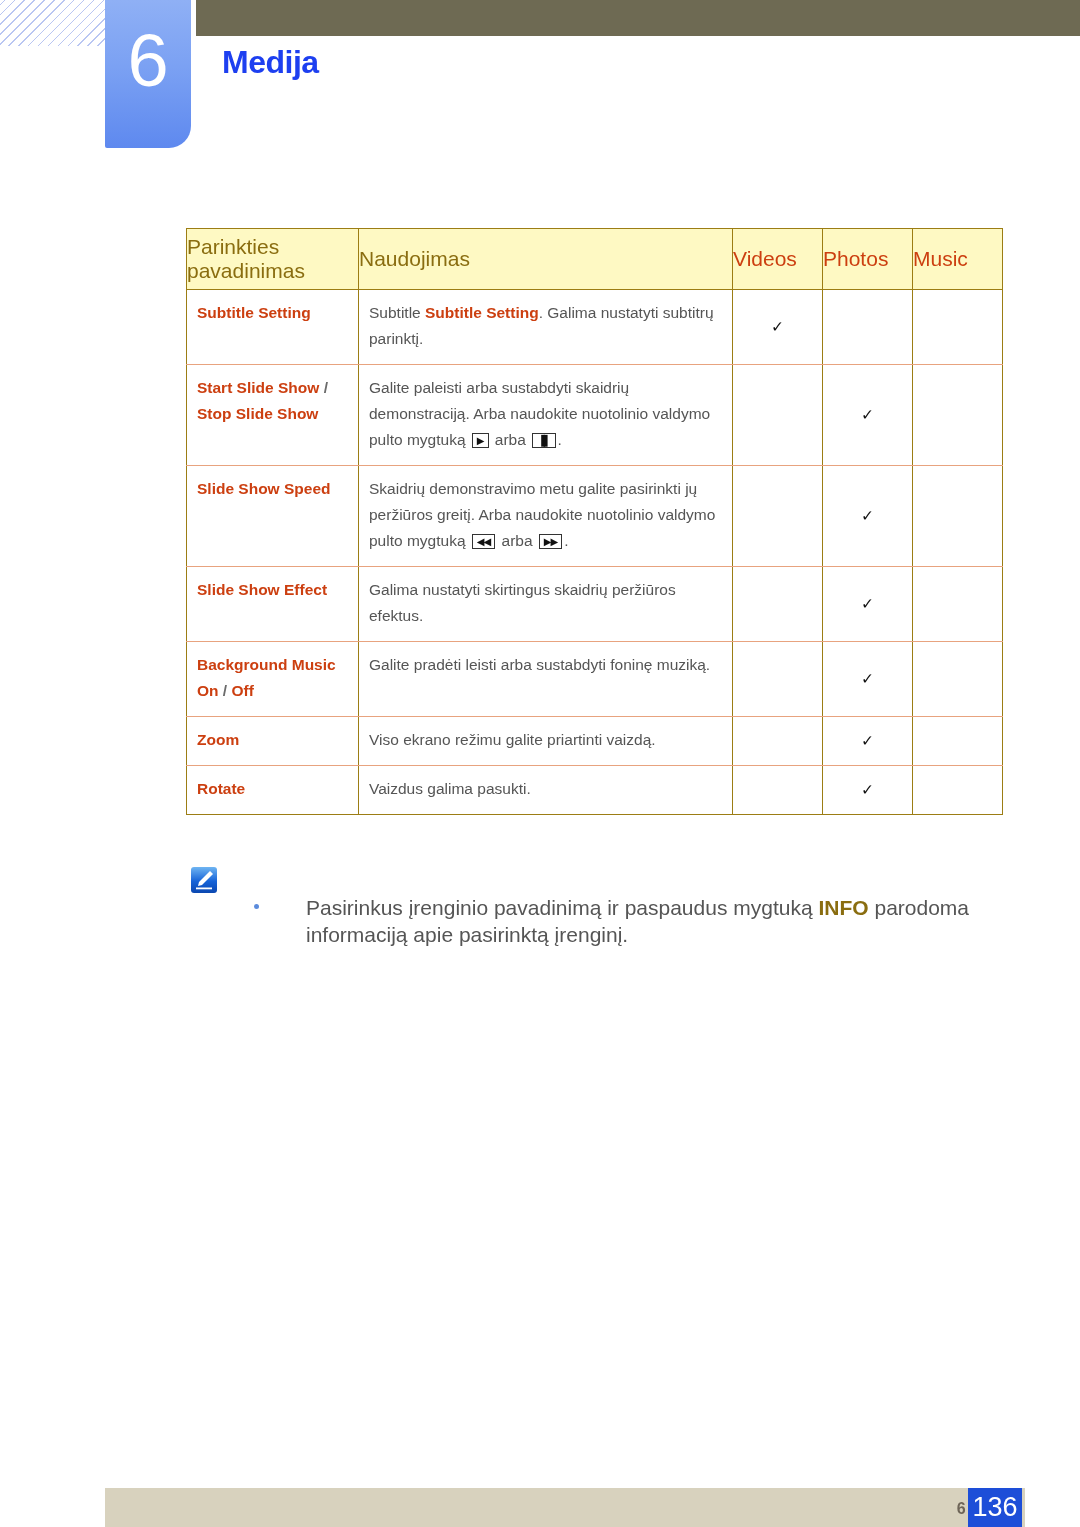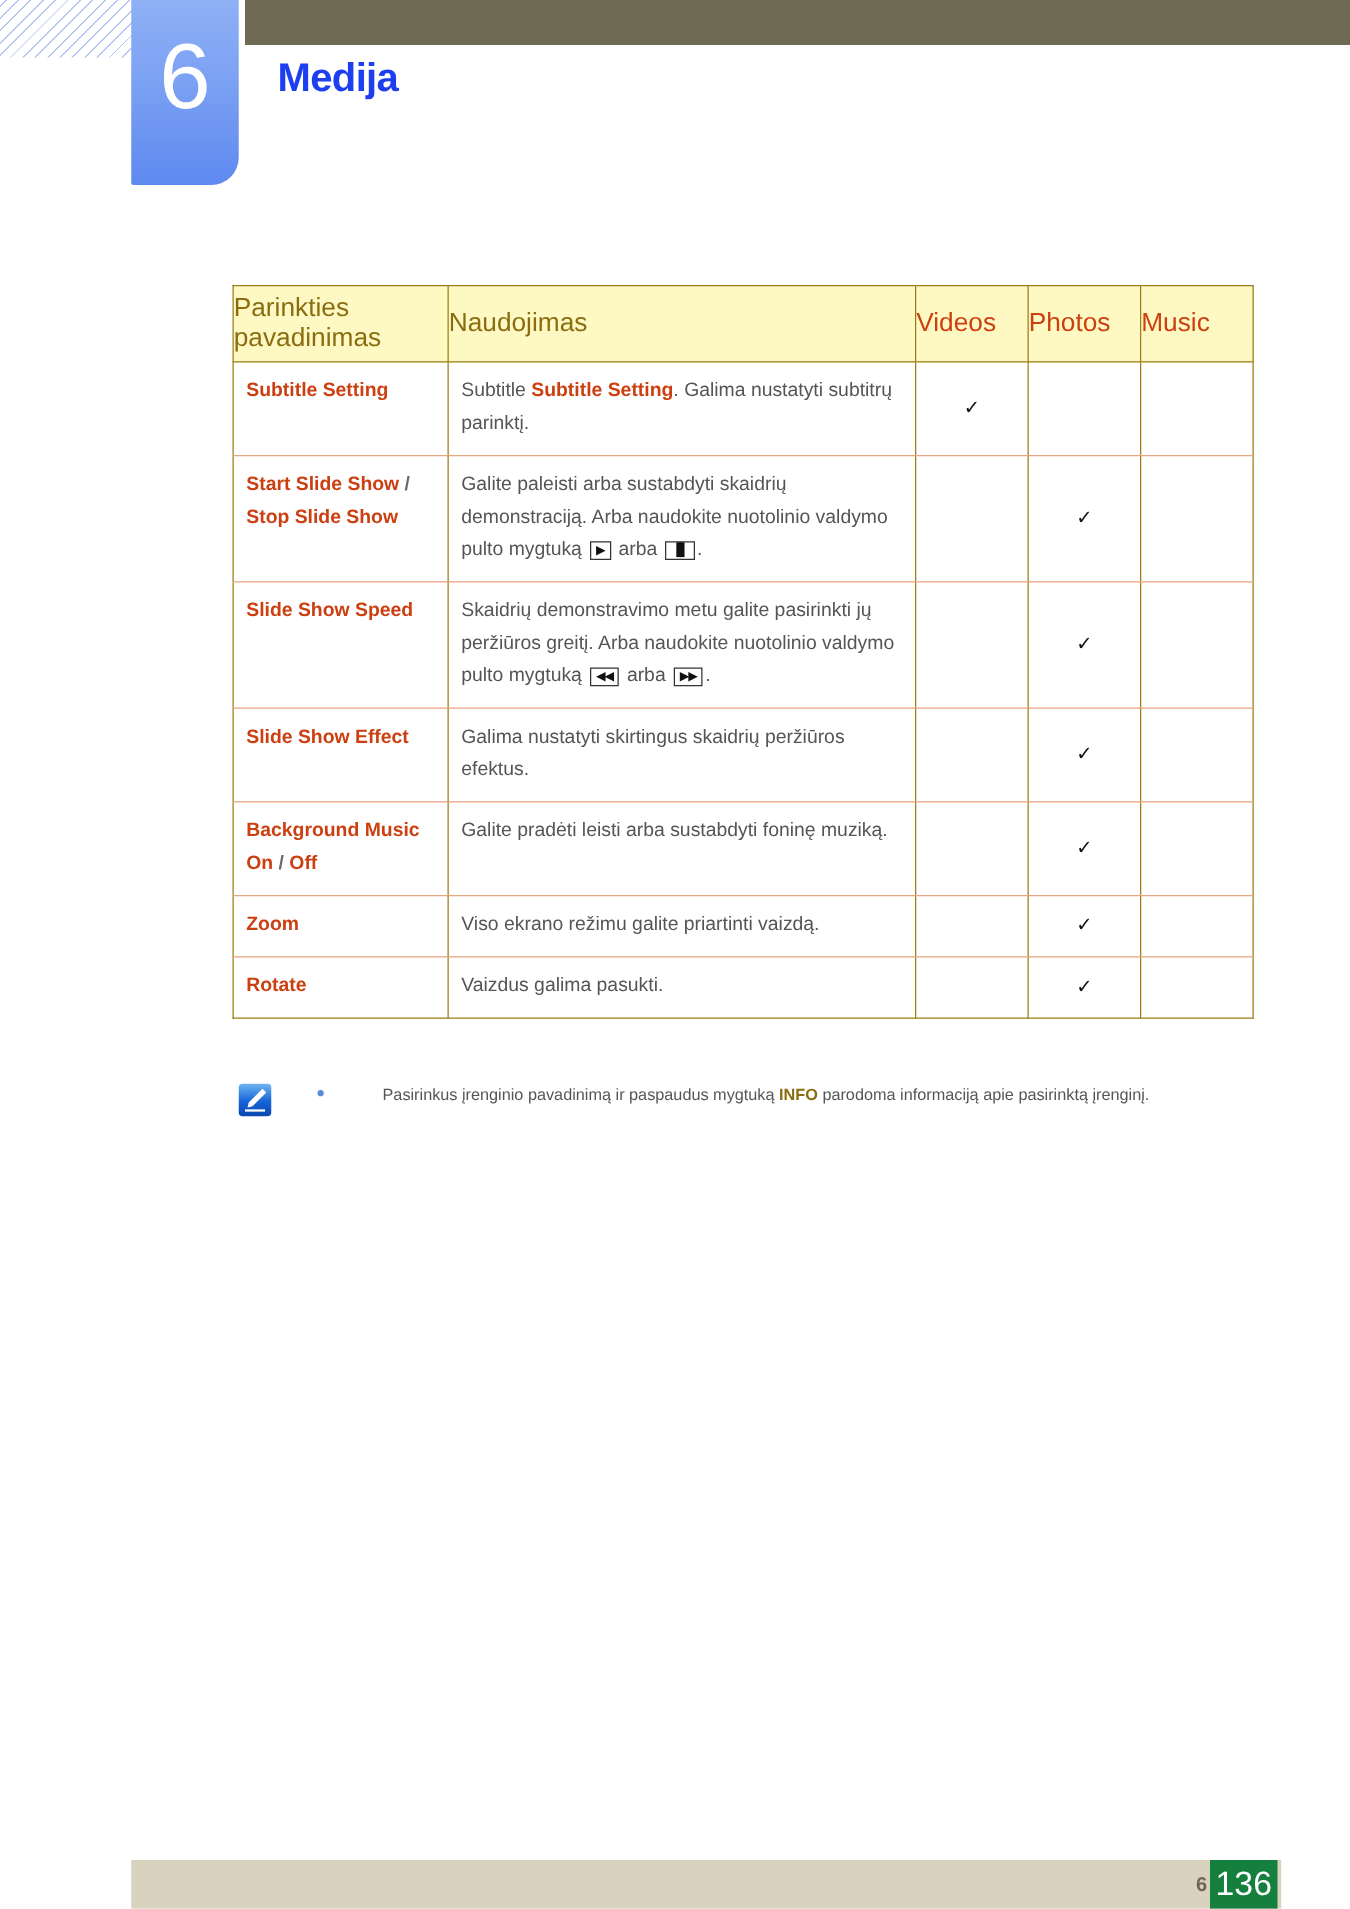--- a/index.html
+++ b/index.html
@@ -167,23 +167,24 @@
   }
   .note-list {
     margin: 0;
     padding: 0;
     list-style: none;
   }
   .note-list li {
     position: relative;
     padding-left: 120px;
     margin-bottom: 12px;
-    font-size: 13px;
+    font-size: 21px;
     line-height: 27px;
     color: #555555;
+    margin-top: 32px;
   }
   .note-list li .dot {
     position: absolute;
     left: 68px;
     top: 10px;
     width: 5px;
     height: 5px;
     background: #5b8bdc;
     border-radius: 50%;
   }
@@ -206,21 +207,21 @@
     line-height: 22px;
     color: #6e6558;
     font-weight: bold;
   }
   .footer-page {
     position: absolute;
     left: 968px;
     top: 1488px;
     width: 54px;
     height: 39px;
-    background: #15803d;
+    background: #1d4ed8;
     color: #ffffff;
     font-size: 27px;
     line-height: 39px;
     text-align: center;
     font-weight: 400;
   }
 </style>
 </head>
 <body>
 

